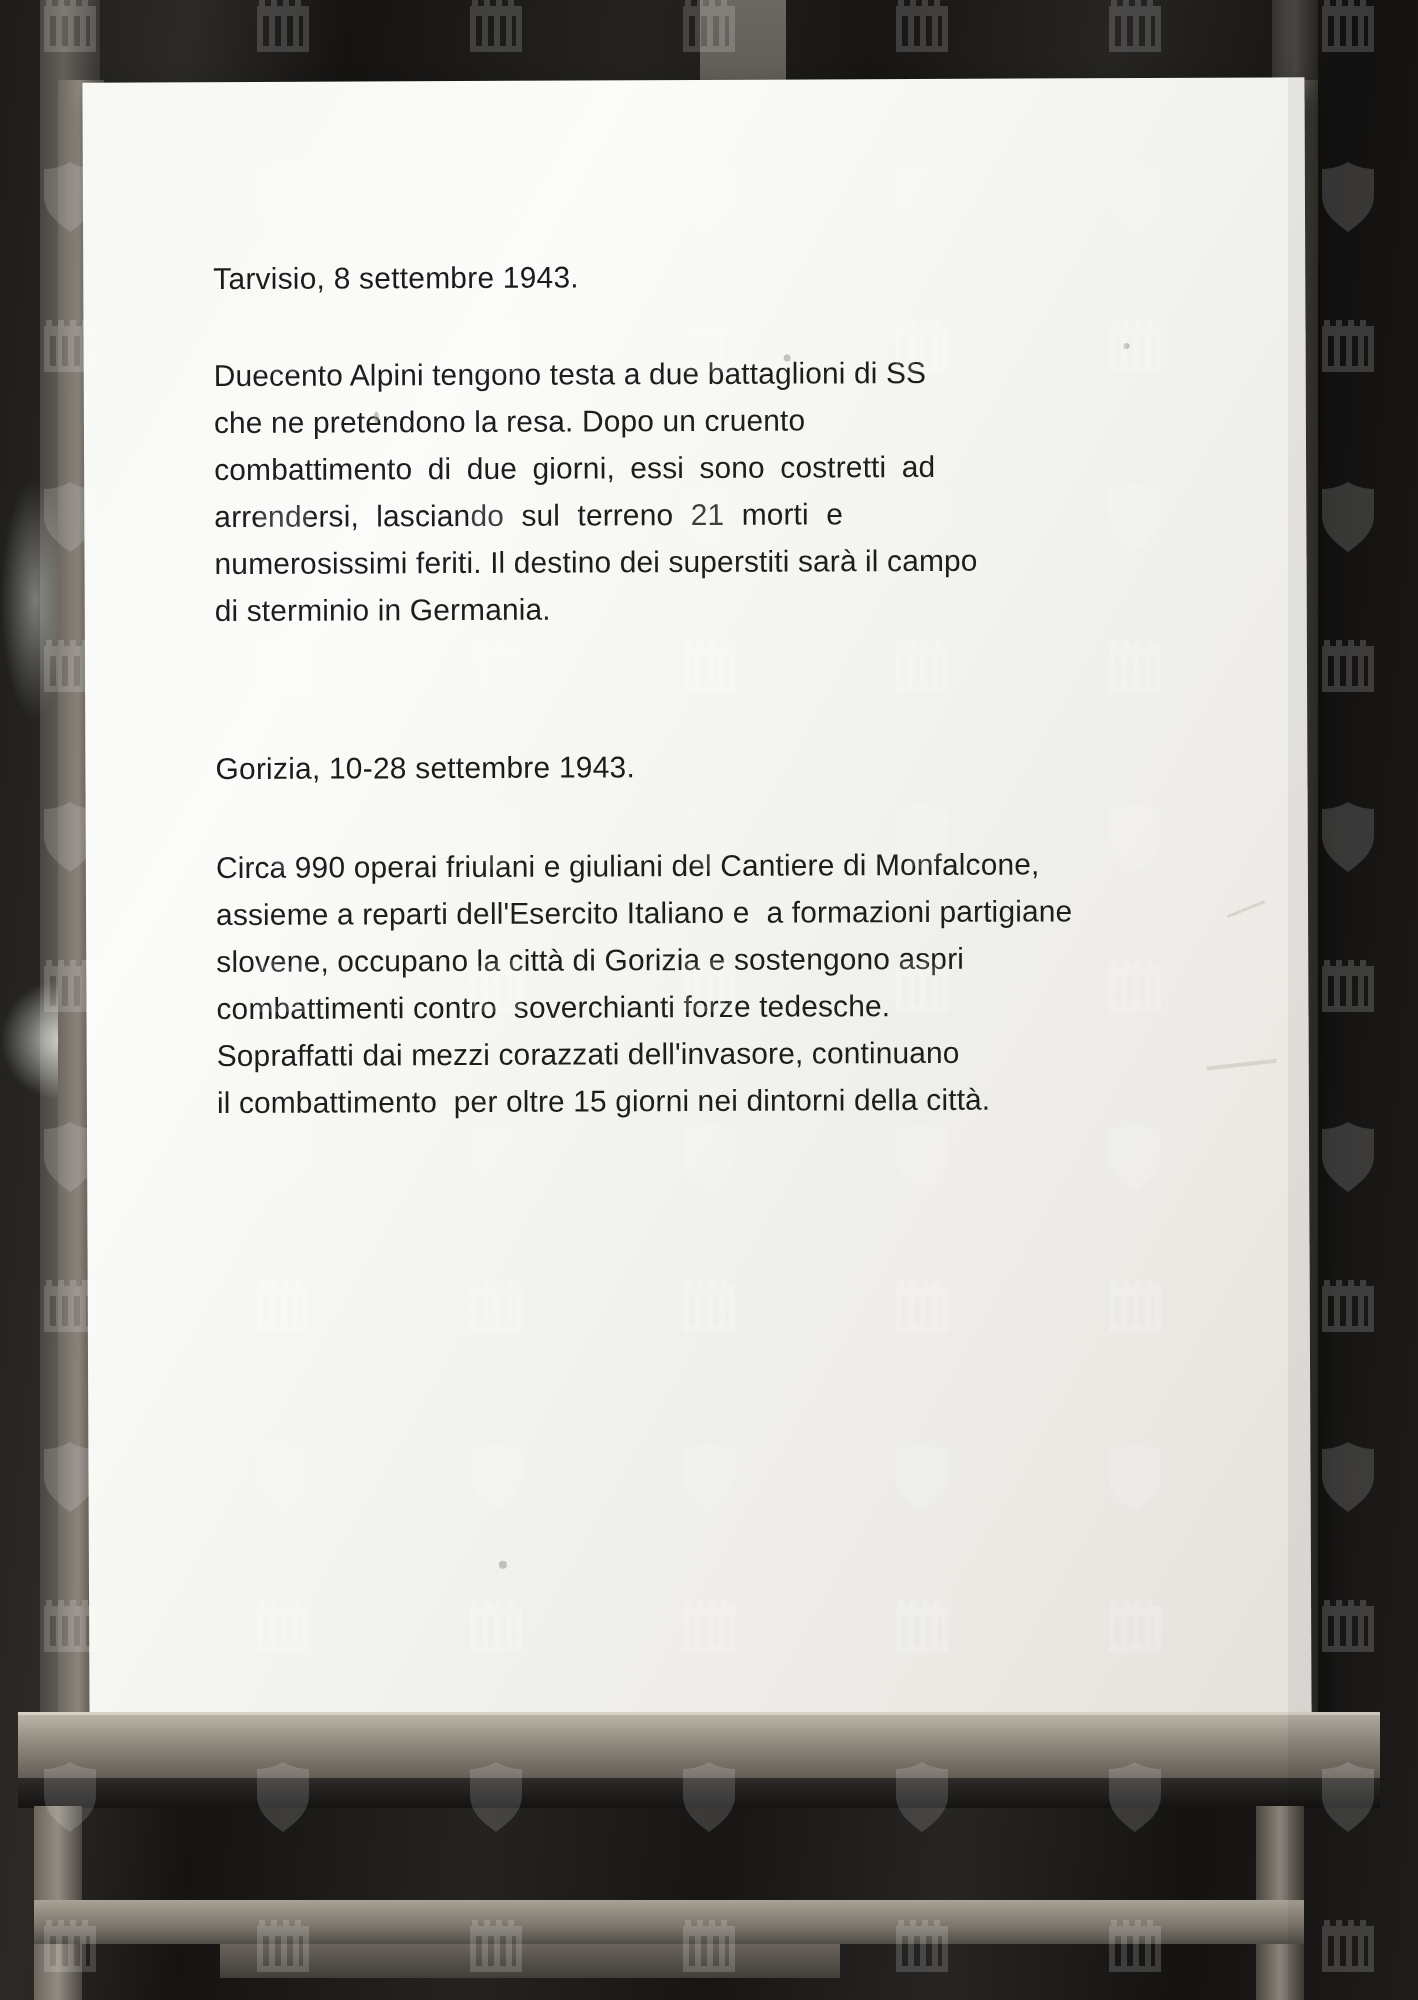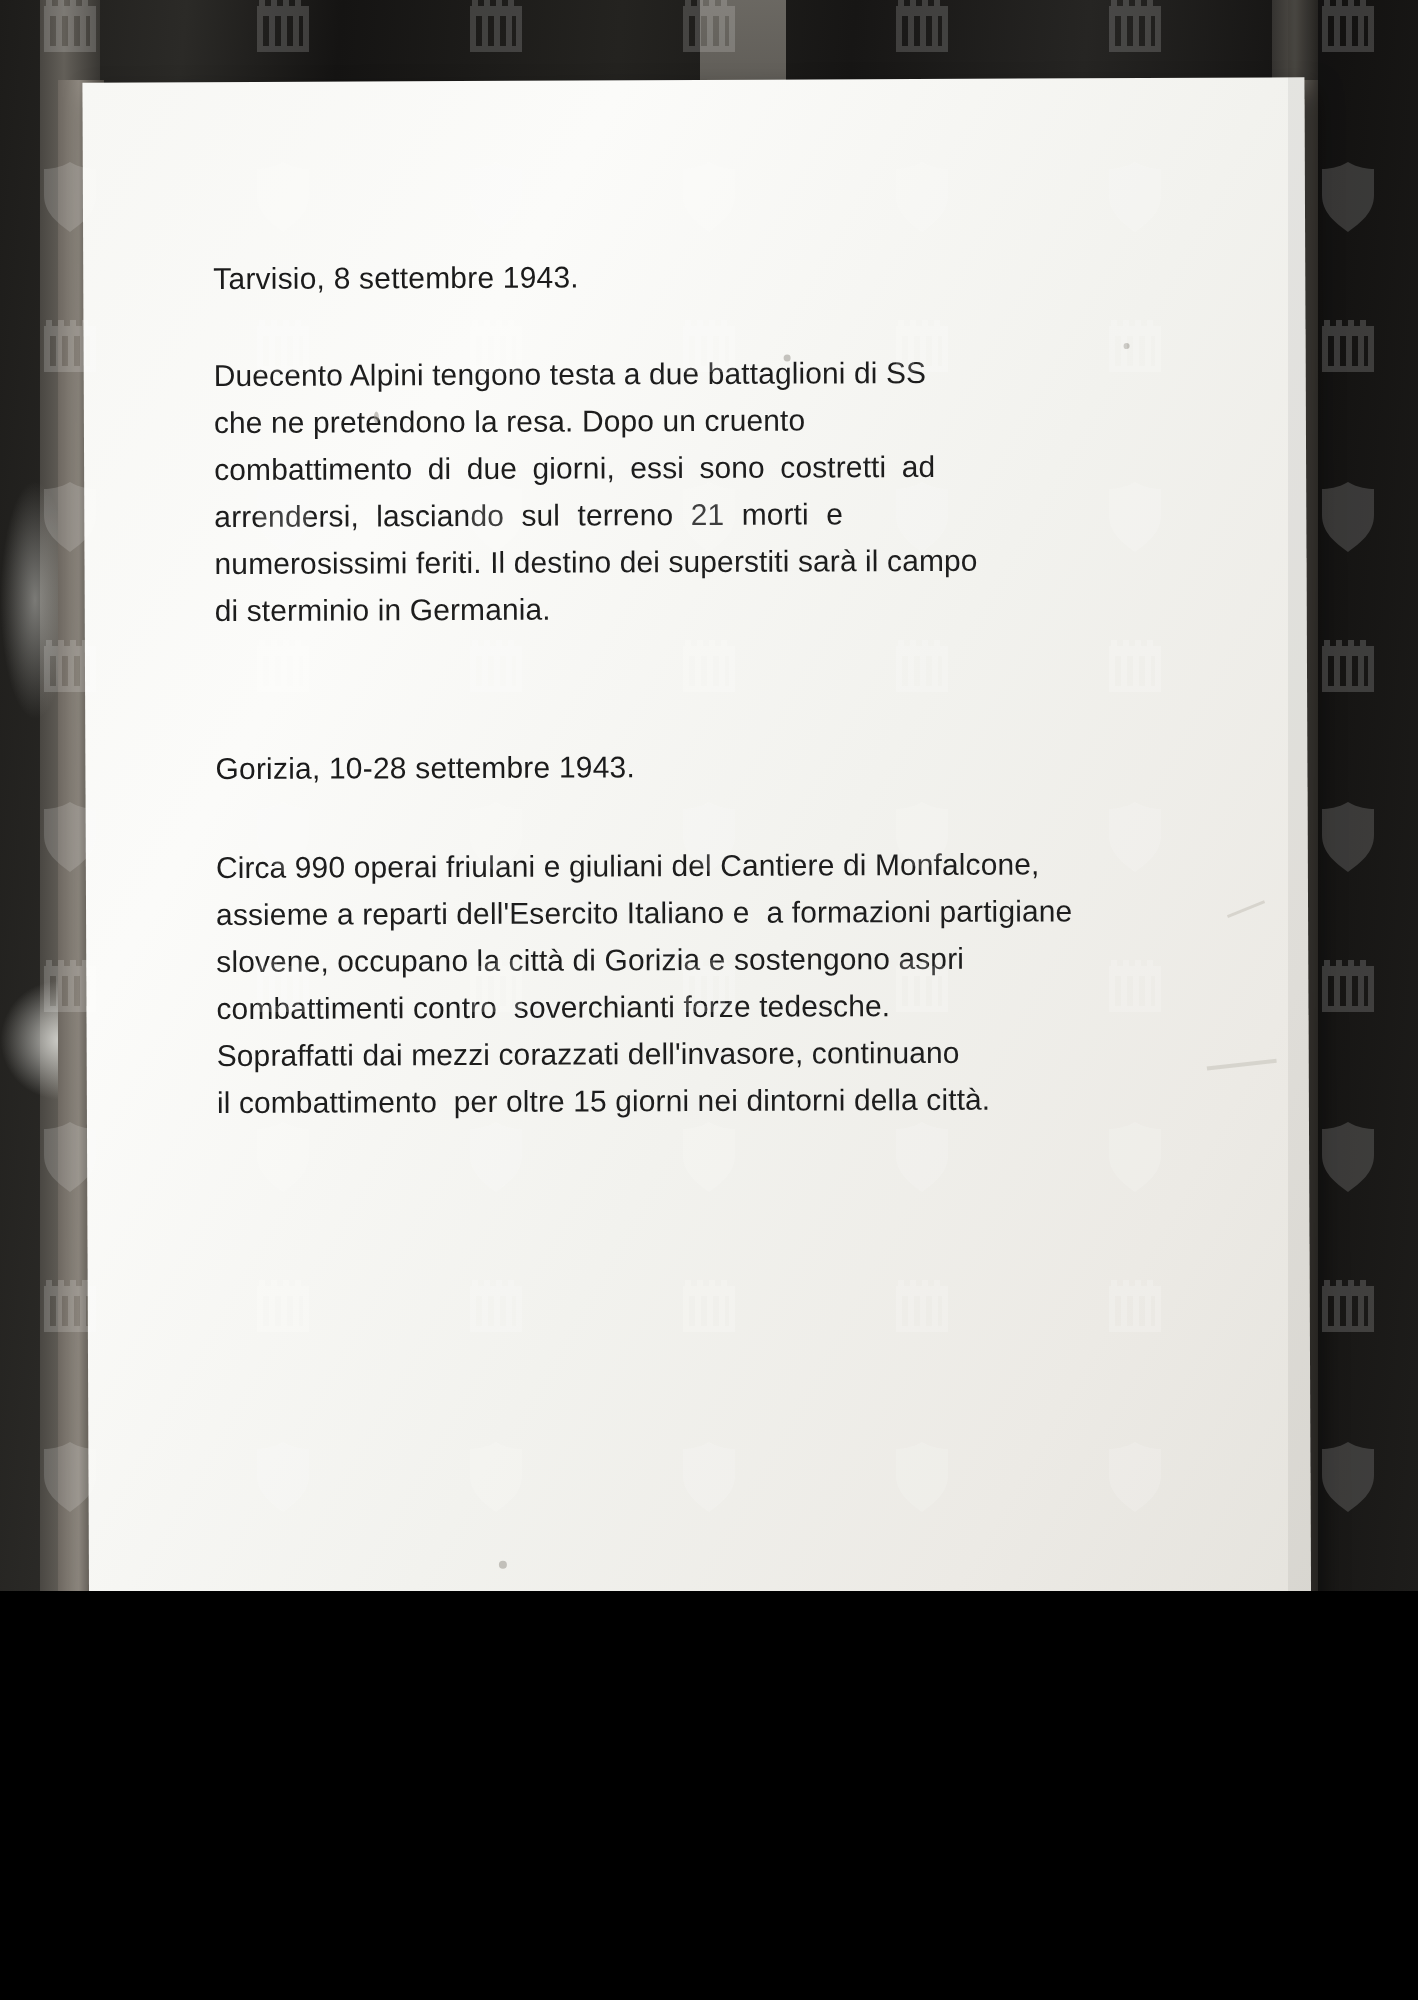--- a/index.html
+++ b/index.html
@@ -11,21 +11,21 @@
     width: 1418px;
     height: 2000px;
     overflow: hidden;
     font-family: "Liberation Sans", sans-serif;
   }
 
   
   #photo {
     position: relative;
     width: 1418px;
-    height: 1591px;
+    height: 2000px;
     background: #111010;
     overflow: hidden;
   }
 
   
   .bg-dark {
     position: absolute;
     inset: 0;
     background:
       linear-gradient(95deg, #1d1c1a 0%, #2b2a27 12%, #151413 22%, #242320 40%,

